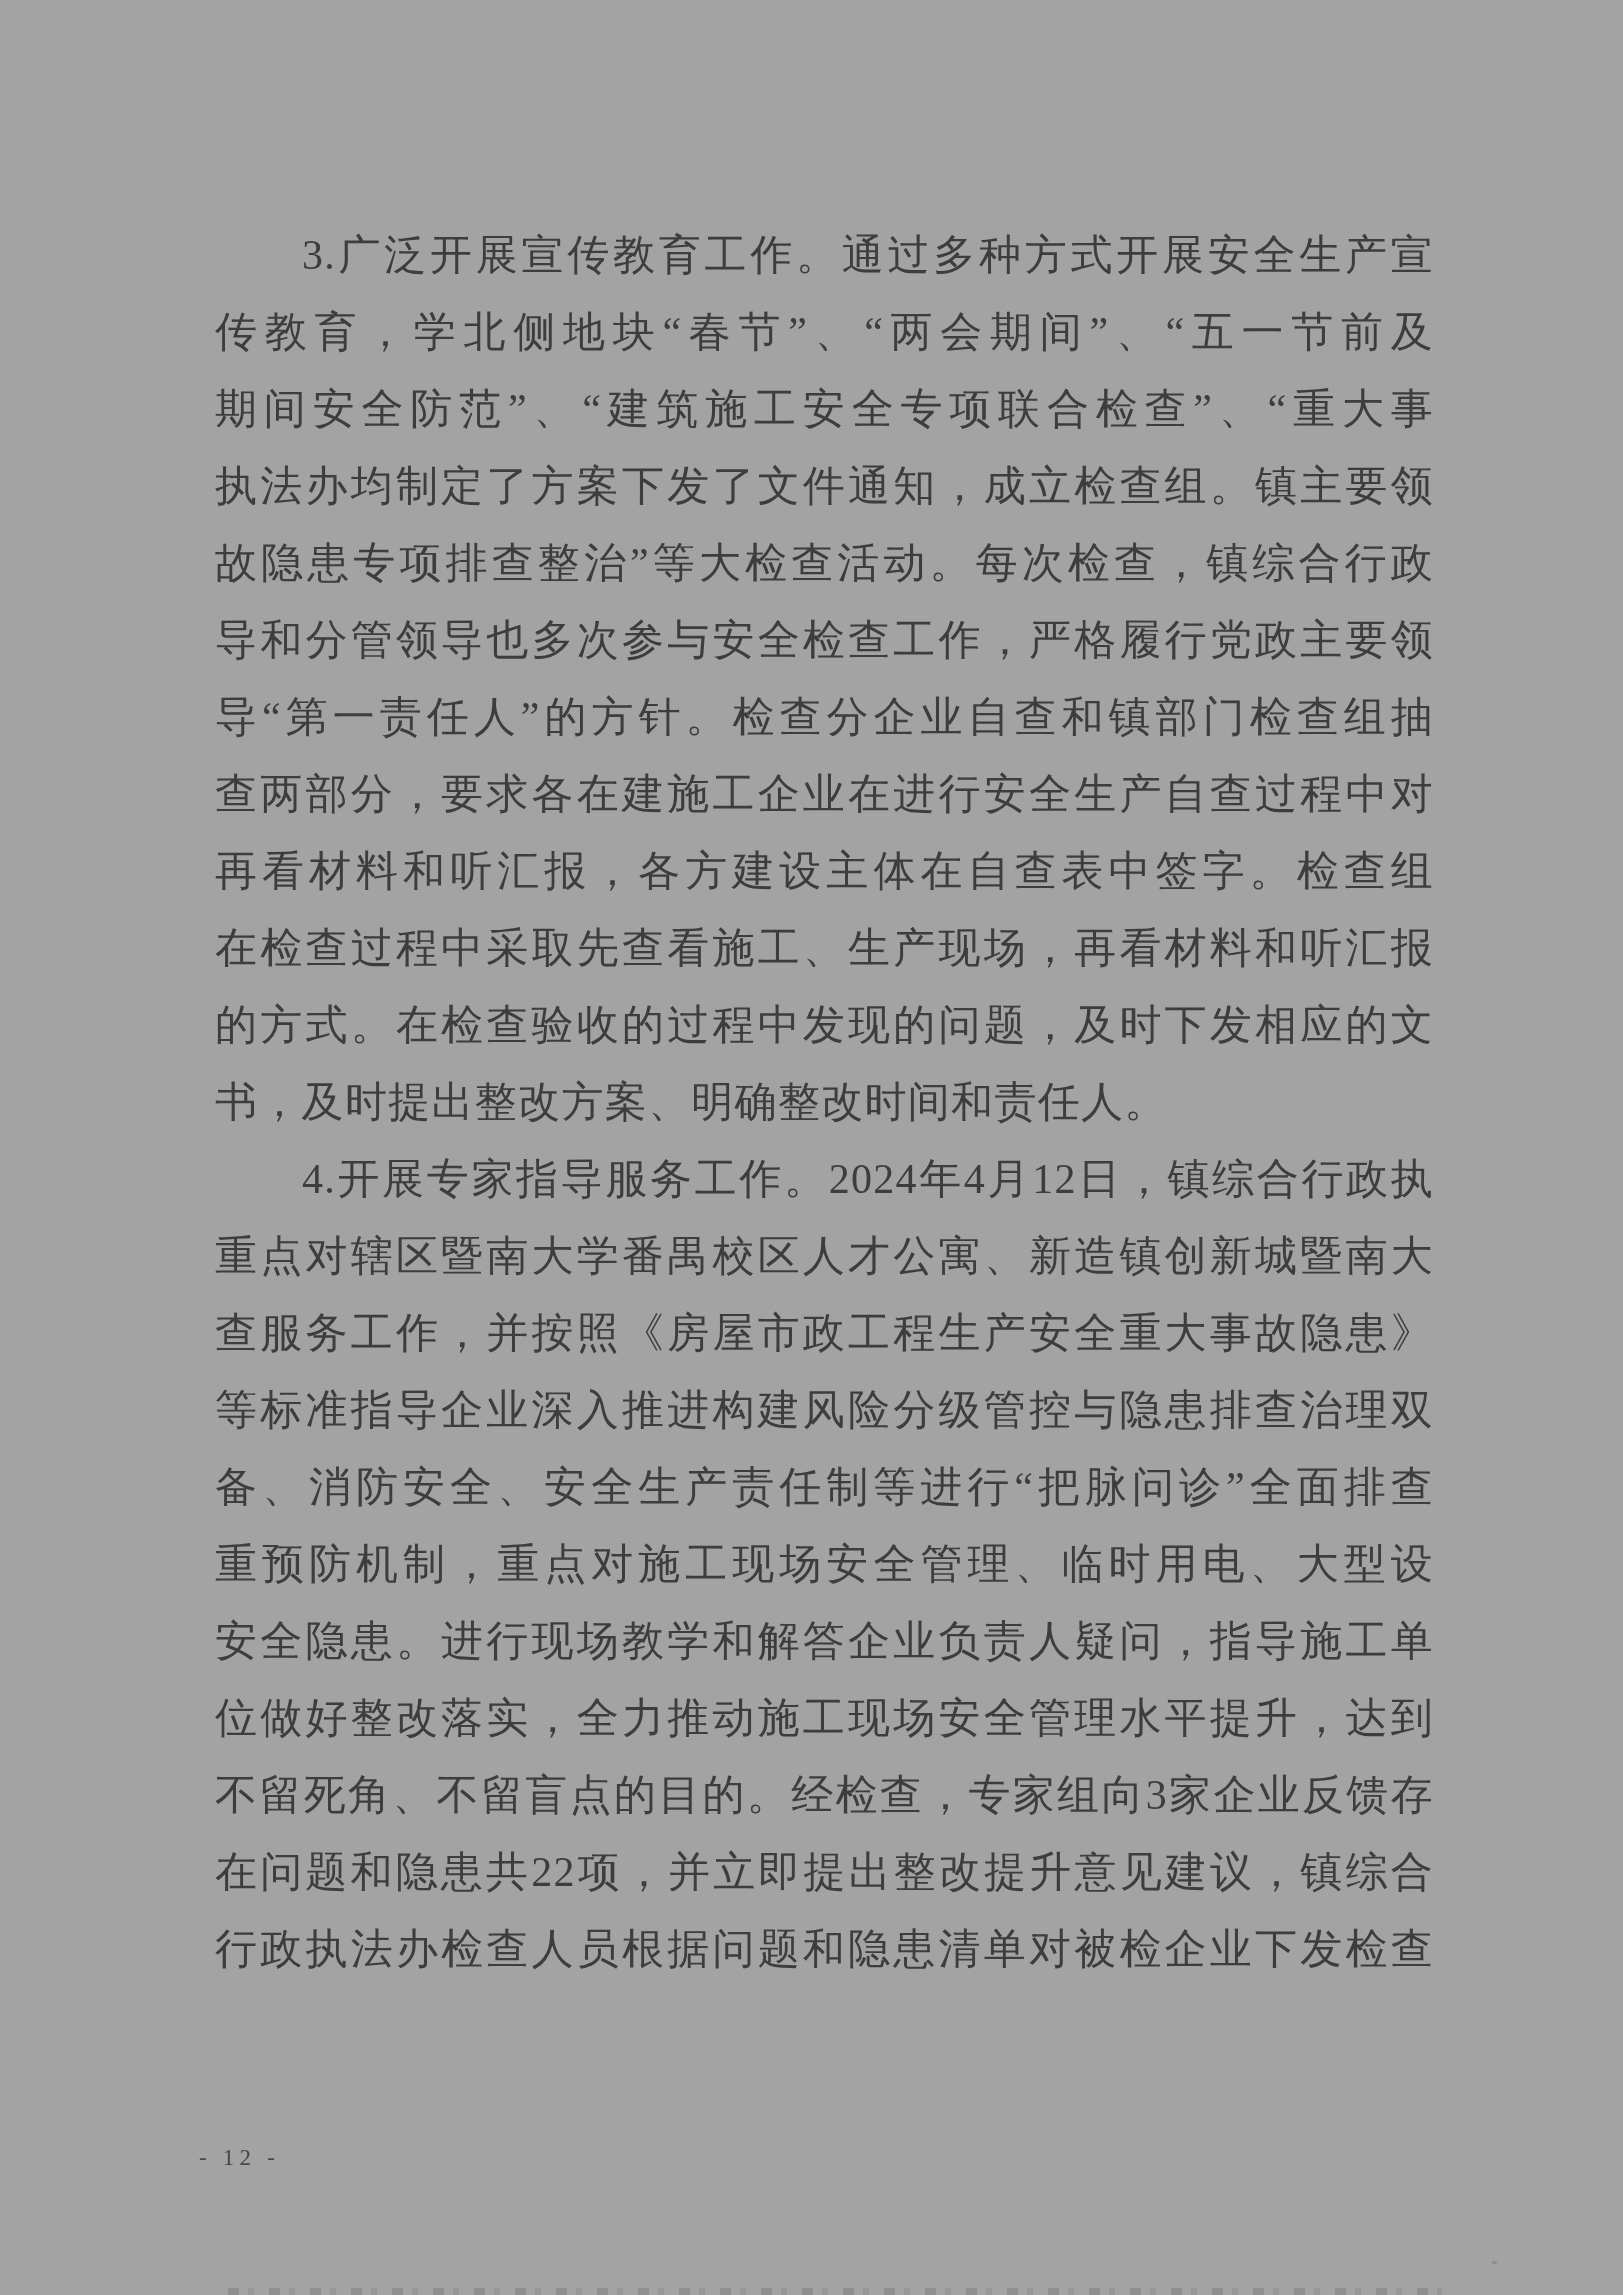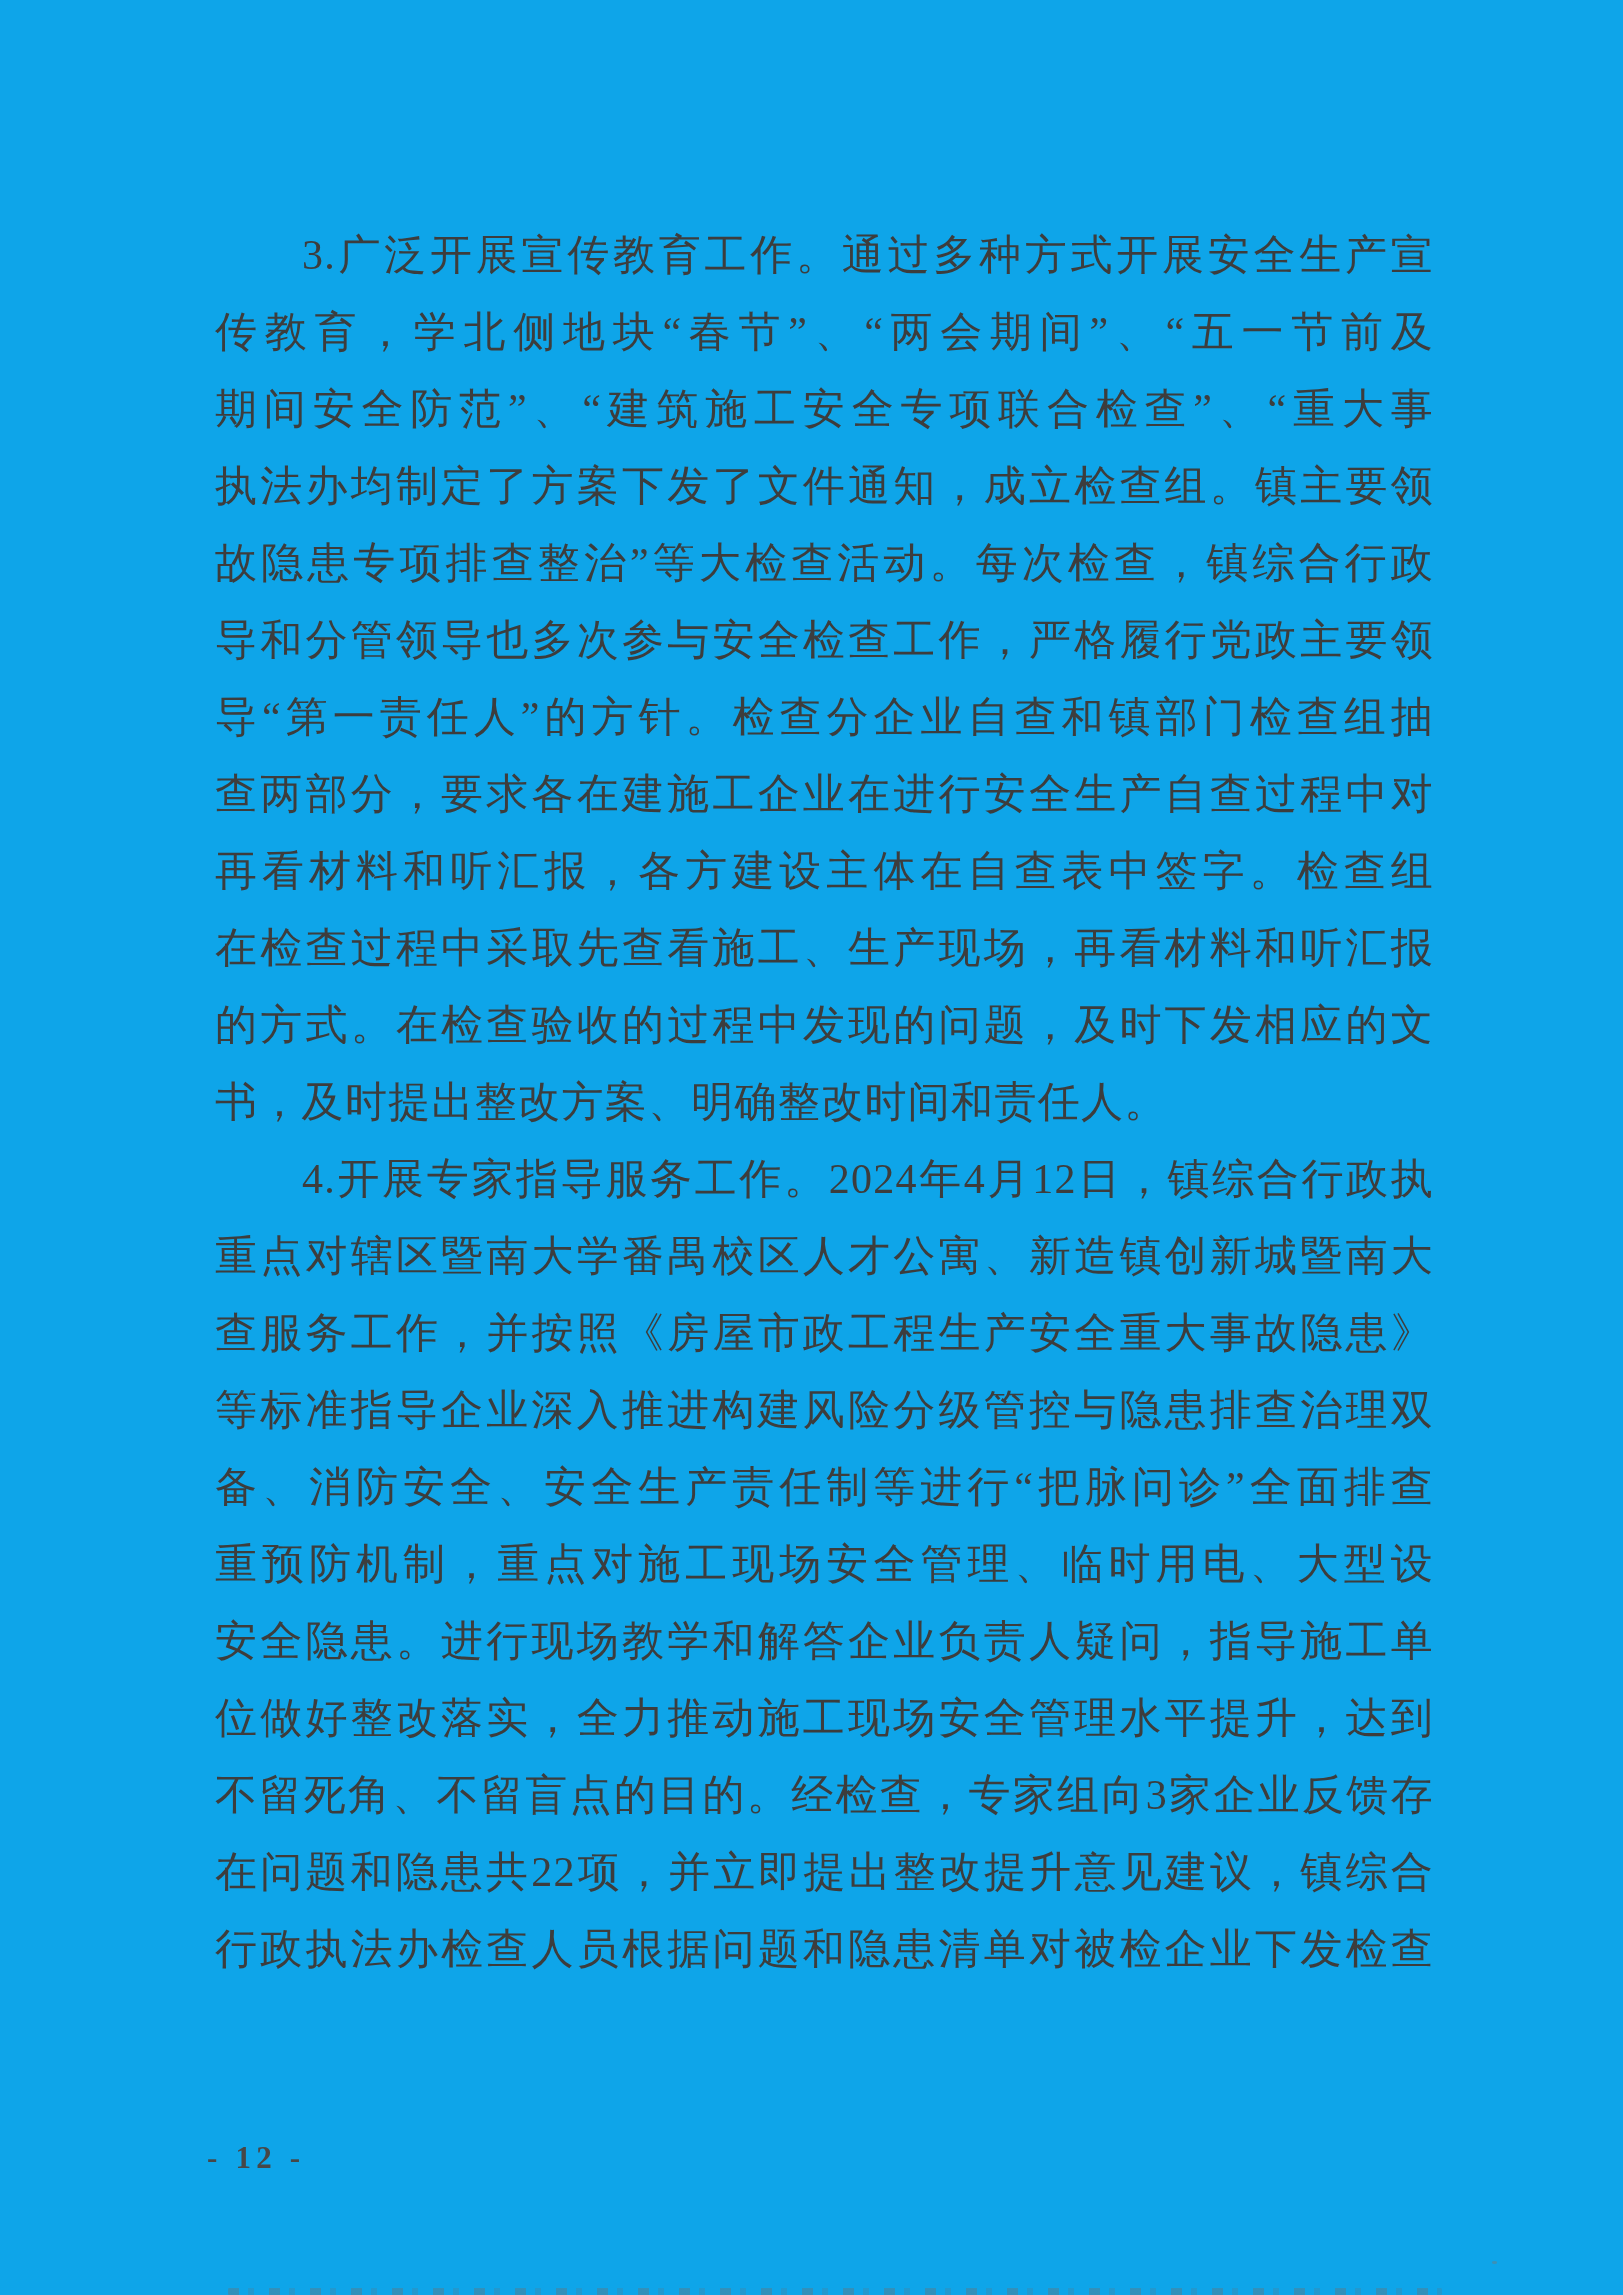--- a/index.html
+++ b/index.html
@@ -4,21 +4,21 @@
 <style>
   html, body {
     margin: 0;
     padding: 0;
     background: #ffffff;
   }
   .page {
     position: relative;
     width: 1623px;
     height: 2295px;
-    background: #0ea5e9;
+    background: #a3a3a3;
     overflow: hidden;
     font-family: "Liberation Serif", "DejaVu Serif", serif;
   }
   .body-text {
     position: absolute;
     left: 215px;
     top: 217px;
     width: 1219px;
     color: #3d3d3d;
     font-size: 42px;
@@ -32,27 +32,26 @@
     text-align-last: justify;
   }
   .line.indent {
     padding-left: 87px;
   }
   .line.para-end {
     text-align-last: left;
   }
   .page-number {
     position: absolute;
-    left: 207px;
+    left: 199px;
     top: 2138px;
-    font-size: 31px;
+    font-size: 23px;
     line-height: 39px;
     letter-spacing: 5.2px;
     color: #474747;
-    font-weight: bold;
   }
   .scan-bleed-artifact {
     position: absolute;
     left: 228px;
     top: 2288px;
     width: 1214px;
     height: 6.5px;
     background: repeating-linear-gradient(
       90deg,
       rgba(110,110,110,0.38) 0px 10.5px,

